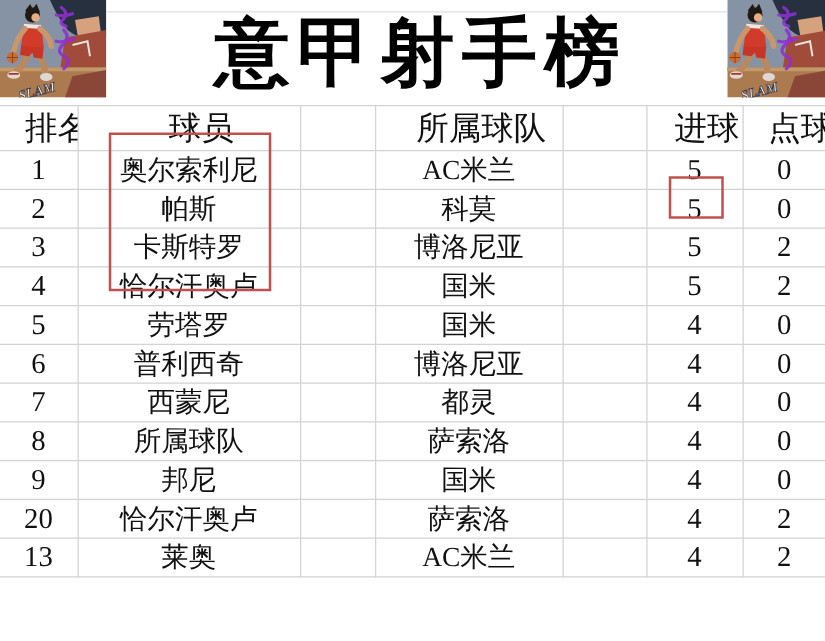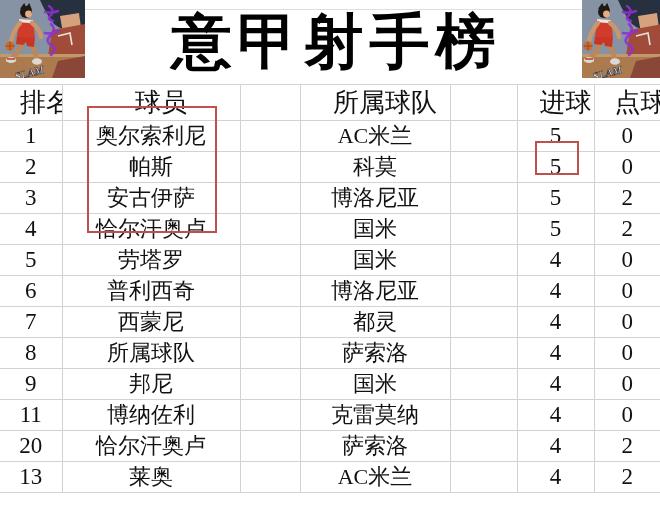--- a/index.html
+++ b/index.html
@@ -137,21 +137,21 @@
           <td>帕斯</td>
           <td></td>
           <td>科莫</td>
           <td></td>
           <td class="num">5</td>
           <td class="num">0</td>
         </tr>
 
         <tr>
           <td class="num">3</td>
-          <td>安古伊萨</td>
+          <td>卡斯特罗</td>
           <td></td>
           <td>博洛尼亚</td>
           <td></td>
           <td class="num">5</td>
           <td class="num">2</td>
         </tr>
 
         <tr>
           <td class="num">4</td>
           <td>恰尔汗奥卢</td>
@@ -206,29 +206,20 @@
           <td class="num">9</td>
           <td>邦尼</td>
           <td></td>
           <td>国米</td>
           <td></td>
           <td class="num">4</td>
           <td class="num">0</td>
         </tr>
 
 
-        <tr>
-          <td class="num">11</td>
-          <td>博纳佐利</td>
-          <td></td>
-          <td>克雷莫纳</td>
-          <td></td>
-          <td class="num">4</td>
-          <td class="num">0</td>
-        </tr>
 
         <tr>
           <td class="num">20</td>
           <td>恰尔汗奥卢</td>
           <td></td>
           <td>萨索洛</td>
           <td></td>
           <td class="num">4</td>
           <td class="num">2</td>
         </tr>

